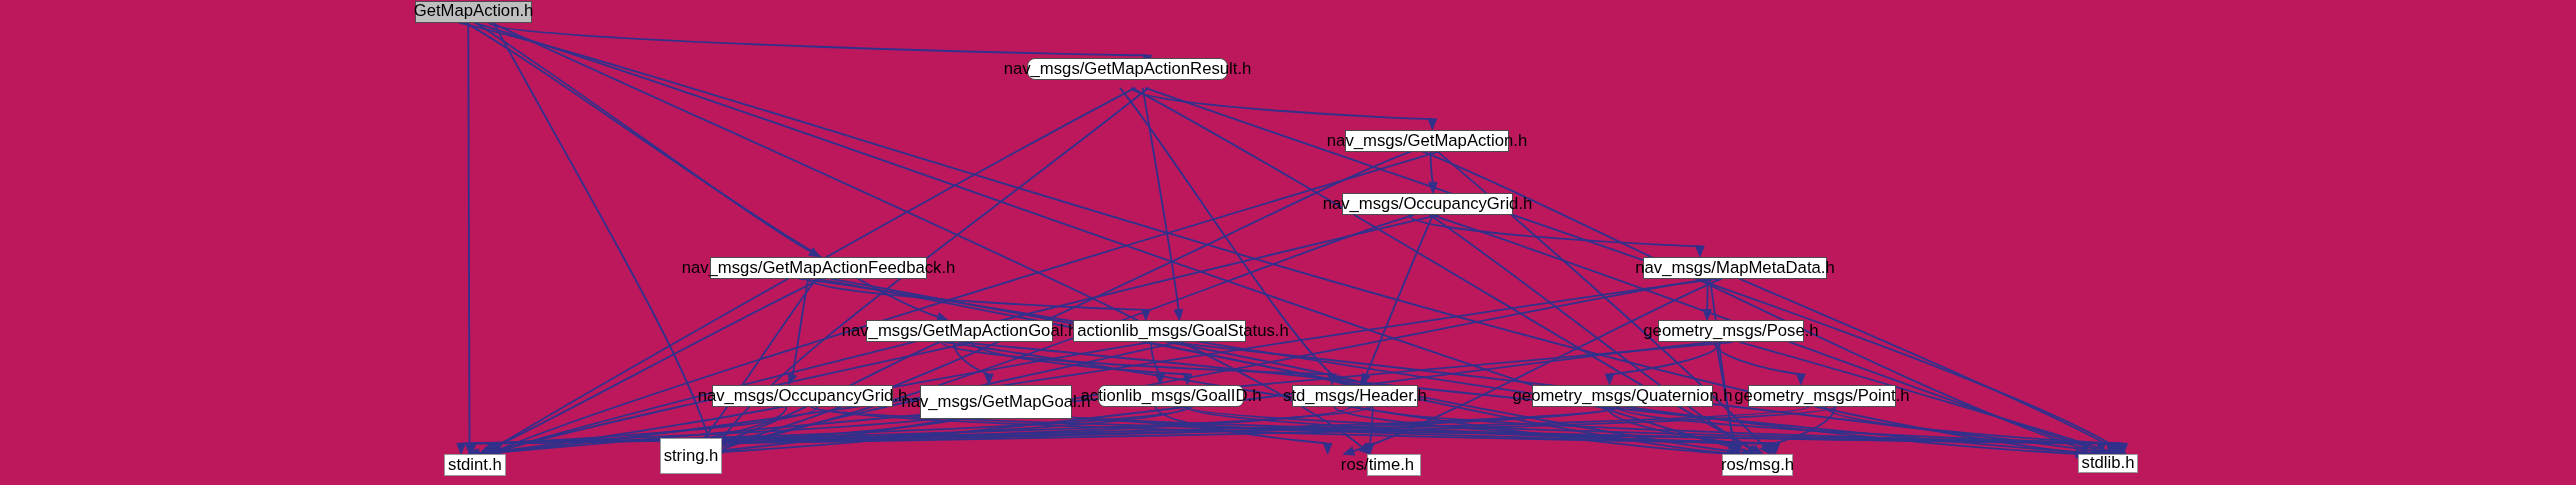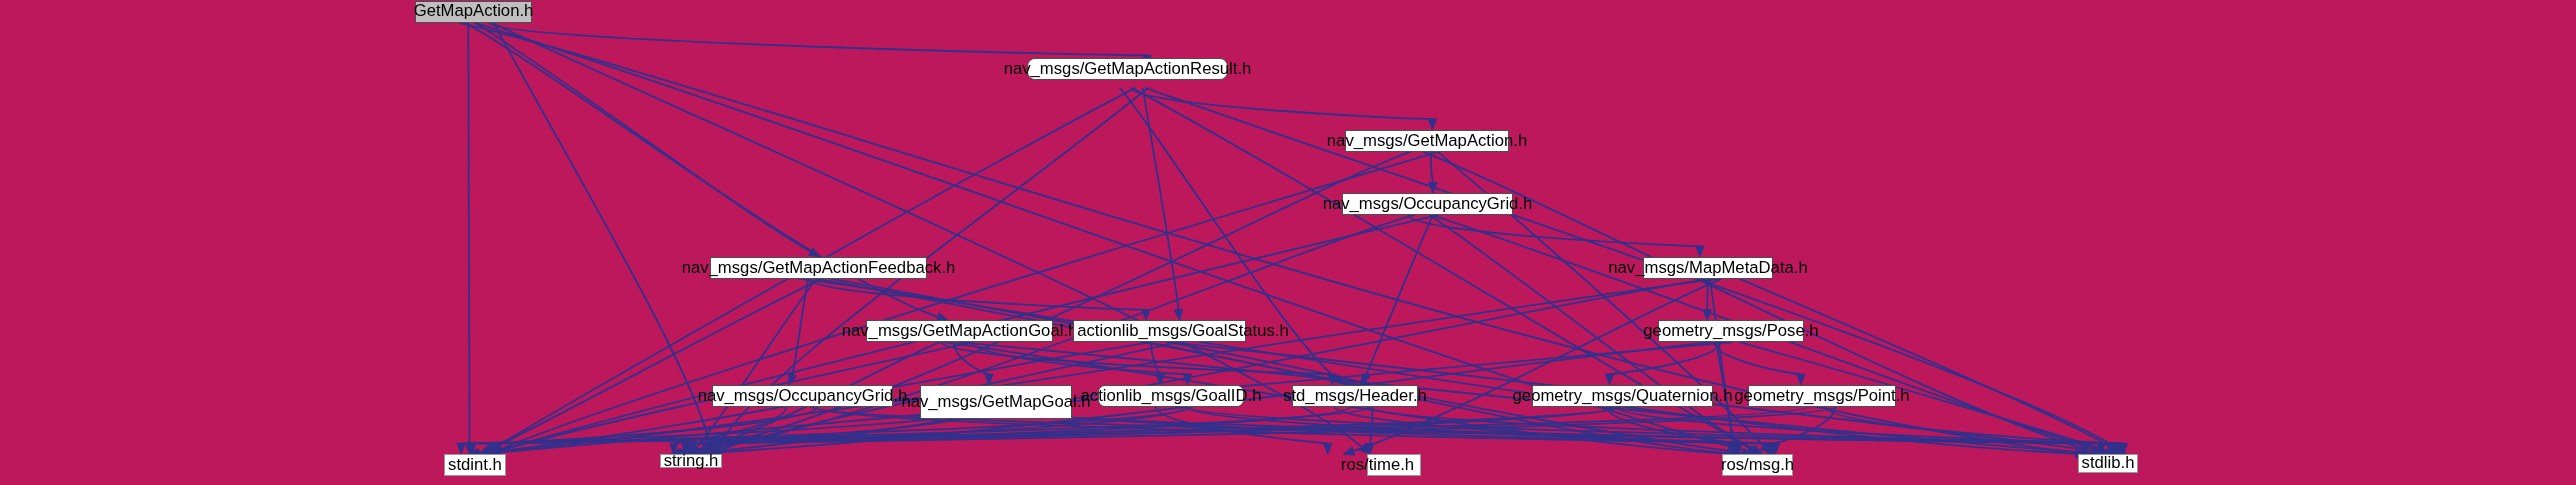--- a/index.html
+++ b/index.html
@@ -236,21 +236,21 @@
       </div>
       <div class="node-box" style="left: 1027px; top: 58px; width: 201px; height: 22px; border-radius: 8px;">
         <span class="node-label">nav_msgs/GetMapActionResult.h</span>
       </div>
       <div class="node-box" style="left: 1345px; top: 130px; width: 164px; height: 22px;">
         <span class="node-label">nav_msgs/GetMapAction.h</span>
       </div>
       <div class="node-box" style="left: 1342px; top: 193px; width: 171px; height: 22px;">
         <span class="node-label">nav_msgs/OccupancyGrid.h</span>
       </div>
-      <div class="node-box" style="left: 1643px; top: 257px; width: 130px; height: 22px;">
+      <div class="node-box" style="left: 1643px; top: 257px; width: 184px; height: 22px;">
         <span class="node-label">nav_msgs/MapMetaData.h</span>
       </div>
       <div class="node-box" style="left: 710px; top: 257px; width: 217px; height: 22px;">
         <span class="node-label">nav_msgs/GetMapActionFeedback.h</span>
       </div>
       <div class="node-box" style="left: 866px; top: 320px; width: 187px; height: 22px;">
         <span class="node-label">nav_msgs/GetMapActionGoal.h</span>
       </div>
       <div class="node-box" style="left: 1073px; top: 320px; width: 173px; height: 22px; padding-left: 47px;">
         <span class="node-label">actionlib_msgs/GoalStatus.h</span>
@@ -272,21 +272,21 @@
       </div>
       <div class="node-box" style="left: 1532px; top: 385px; width: 181px; height: 22px; text-align: center;">
         <span class="node-label">geometry_msgs/Quaternion.h</span>
       </div>
       <div class="node-box" style="left: 1748px; top: 385px; width: 148px; height: 22px; align-items: center;">
         <span class="node-label">geometry_msgs/Point.h</span>
       </div>
       <div class="node-box leaf" style="left: 444px; top: 454px; width: 62px; height: 22px;">
         <span class="node-label">stdint.h</span>
       </div>
-      <div class="node-box leaf" style="left: 660px; top: 454px; width: 62px; height: 14px;">
+      <div class="node-box leaf" style="left: 660px; top: 438px; width: 62px; height: 36px;">
         <span class="node-label">string.h</span>
       </div>
       <div class="node-box leaf" style="left: 1367px; top: 454px; width: 54px; height: 22px; justify-content: flex-end;">
         <span class="node-label">ros/time.h</span>
       </div>
       <div class="node-box leaf" style="left: 1722px; top: 454px; width: 71px; height: 22px;">
         <span class="node-label">ros/msg.h</span>
       </div>
       <div class="node-box leaf" style="left: 2078px; top: 454px; width: 60px; height: 19px;">
         <span class="node-label">stdlib.h</span>

